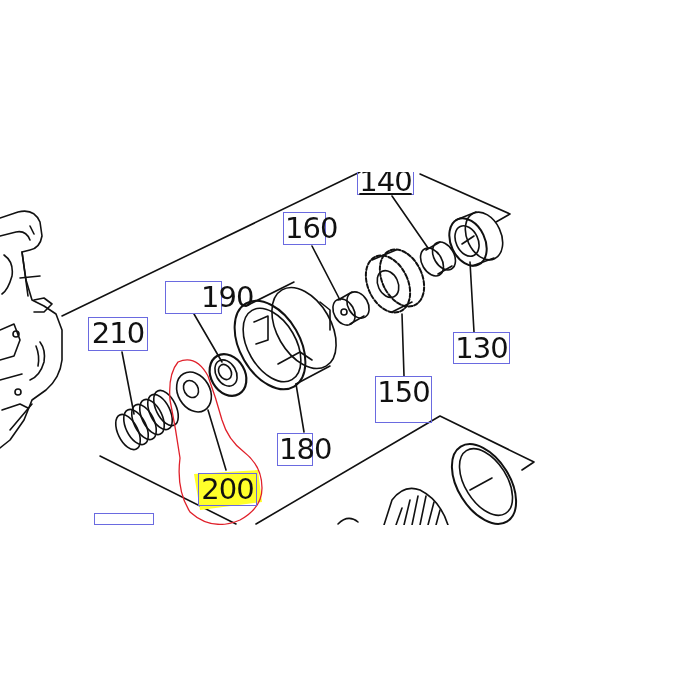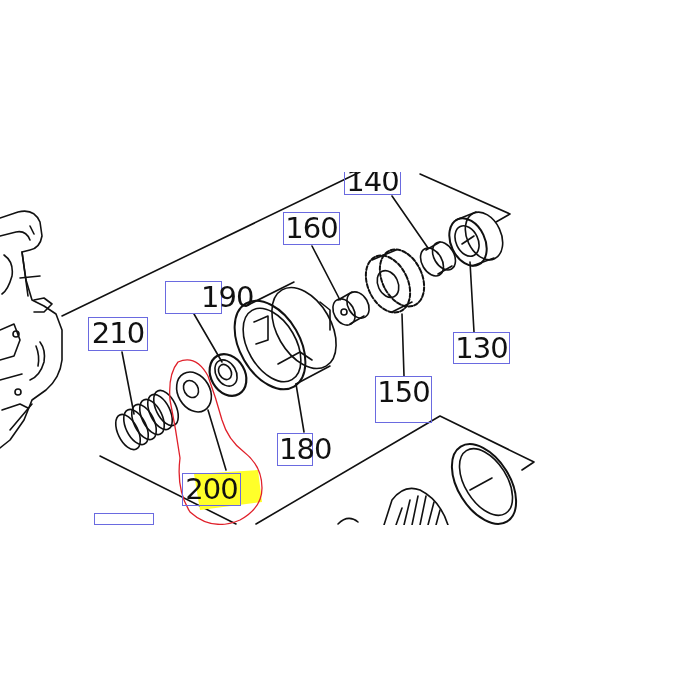--- a/index.html
+++ b/index.html
@@ -145,21 +145,21 @@
 
   <path d="M194,474 L258,470 L262,502 L200,510 Z" fill="#ffff2a" stroke="none"></path>
 
   <path d="M178,362 Q168,374 170,400 Q176,430 180,458 Q176,490 190,512 Q212,532 240,520 Q262,508 262,488 Q262,466 244,452 Q228,440 222,420 Q216,398 208,376 Q196,354 178,362 Z" fill="none" stroke="#e0202a" stroke-width="1.3"></path>
 </svg>
 </div>
 
 <div class="clip-top"></div>
 <div class="clip-bottom"></div>
 
-<div class="callout" style="left:344px; top:165px; width:57px; height:30px; clip-path: inset(7px 0 0 0);">140</div>
-<div class="callout" style="left:283px; top:212px; width:57px; height:33px;">160</div>
+<div class="callout" style="left:357px; top:165px; width:57px; height:30px; clip-path: inset(7px 0 0 0); text-decoration: underline;">140</div>
+<div class="callout" style="left:283px; top:212px; width:43px; height:33px;">160</div>
 <div class="callout" style="left:165px; top:281px; width:57px; height:33px;padding-left:35px;">190</div>
 <div class="callout" style="left:88px; top:317px; width:60px; height:34px;">210</div>
 <div class="callout" style="left:453px; top:332px; width:57px; height:32px;">130</div>
 <div class="callout" style="left:375px; top:376px; width:57px; height:47px;">150</div>
 <div class="callout" style="left:277px; top:433px; width:36px; height:33px;">180</div>
-<div class="callout highlight" style="left:182px; top:473px; width:59px; height:33px;">200</div>
+<div class="callout highlight" style="left:198px; top:473px; width:59px; height:33px;">200</div>
 <div class="callout" style="left:94px; top:513px; width:60px; height:12px; overflow:hidden; line-height:30px; color:transparent;">210</div>
 
 </body></html>

